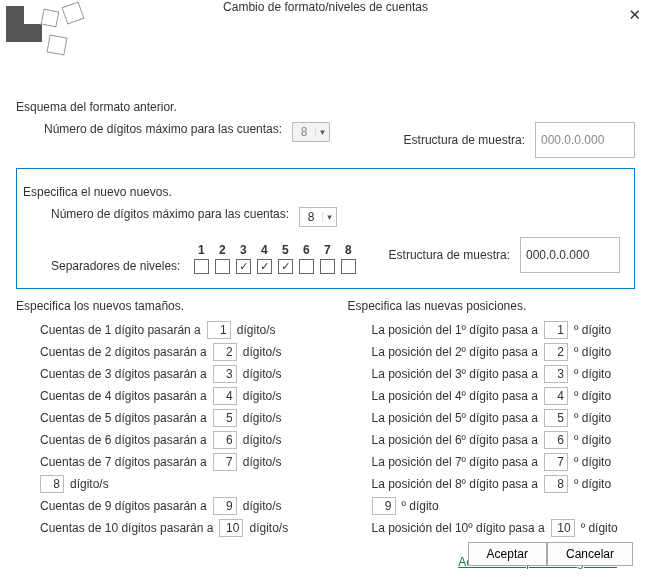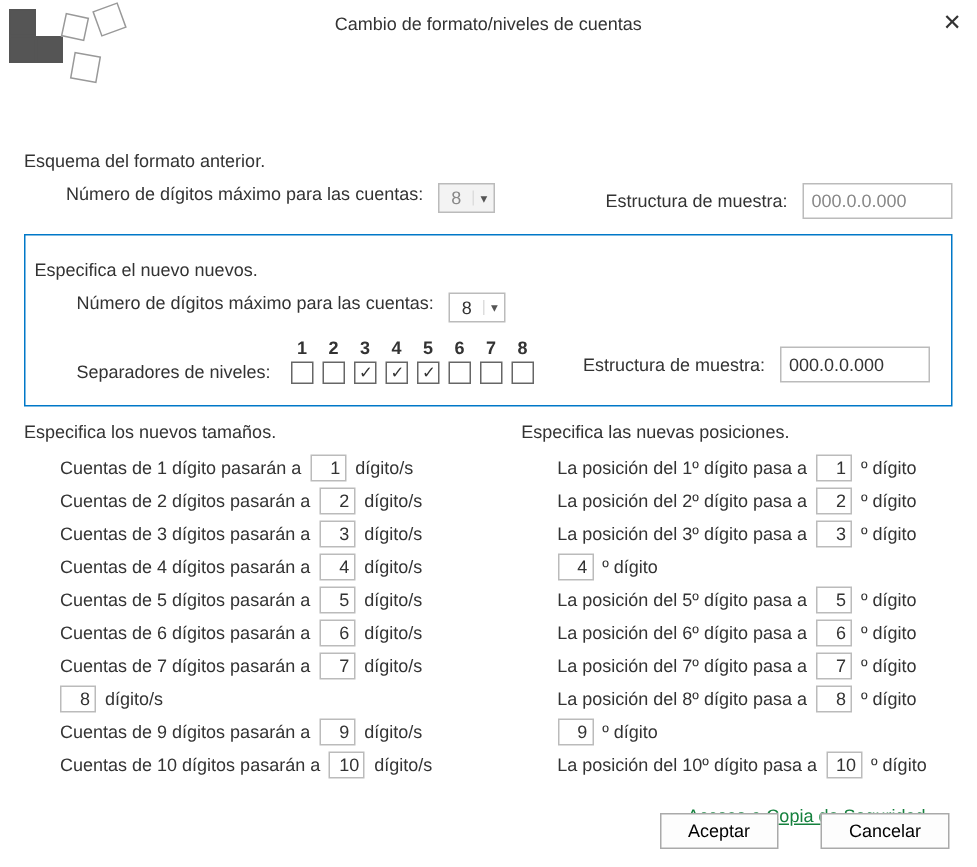--- a/index.html
+++ b/index.html
@@ -10,21 +10,21 @@
     color: #333;
     background: #fff;
     width: 651px;
     height: 578px;
     position: relative;
     overflow: hidden;
   }
   .titlebar {
     height: 32px;
     display: flex;
-    align-items: center;
+    align-items: flex-start;
     justify-content: center;
     position: relative;
     padding: 0 8px;
   }
   .titlebar .title { font-size: 12px; color: #333; }
   .titlebar .close {
     position: absolute;
     right: 10px;
     top: 6px;
     font-size: 15px;
@@ -69,21 +69,21 @@
   .select .caret {
     width: 14px;
     text-align: center;
     border-left: 1px solid #ddd;
     font-size: 9px;
     color: #555;
   }
   .disabled { background: #f3f3f3; color: #888; }
   .sample {
     border: 1px solid #bbb;
-    height: 24px;
+    height: 36px;
     width: 100px;
     display: inline-flex;
     align-items: center;
     padding: 0 5px;
     background: #fff;
   }
   .bluebox {
     border: 1px solid #0078c8;
     margin: 6px 0 10px 0;
     padding: 10px 14px 14px 14px;
@@ -149,21 +149,21 @@
   .backup a {
     color: #15803d;
     text-decoration: underline;
     cursor: pointer;
   }
   .buttons {
     position: absolute;
     bottom: 12px;
     right: 18px;
     display: flex;
-    gap: 28px;
+    gap: 0;
   }
   .btn {
     border: 1px solid #aaa;
     background: #fdfdfd;
     padding: 4px 18px;
     font-size: 12px;
     cursor: pointer;
   }
   .right-group { margin-left: auto; display: flex; align-items: center; gap: 10px; }
 </style>
@@ -310,20 +310,21 @@
             <span class="pre">La posición del 2º dígito pasa a</span>
             <span class="numbox">2</span>
             <span class="post">º dígito</span>
           </div>
           <div class="listrow">
             <span class="pre">La posición del 3º dígito pasa a</span>
             <span class="numbox">3</span>
             <span class="post">º dígito</span>
           </div>
           <div class="listrow">
+            <span class="pre">La posición del 4º dígito pasa a</span>
             <span class="numbox">4</span>
             <span class="post">º dígito</span>
           </div>
           <div class="listrow">
             <span class="pre">La posición del 5º dígito pasa a</span>
             <span class="numbox">5</span>
             <span class="post">º dígito</span>
           </div>
           <div class="listrow">
             <span class="pre">La posición del 6º dígito pasa a</span>

